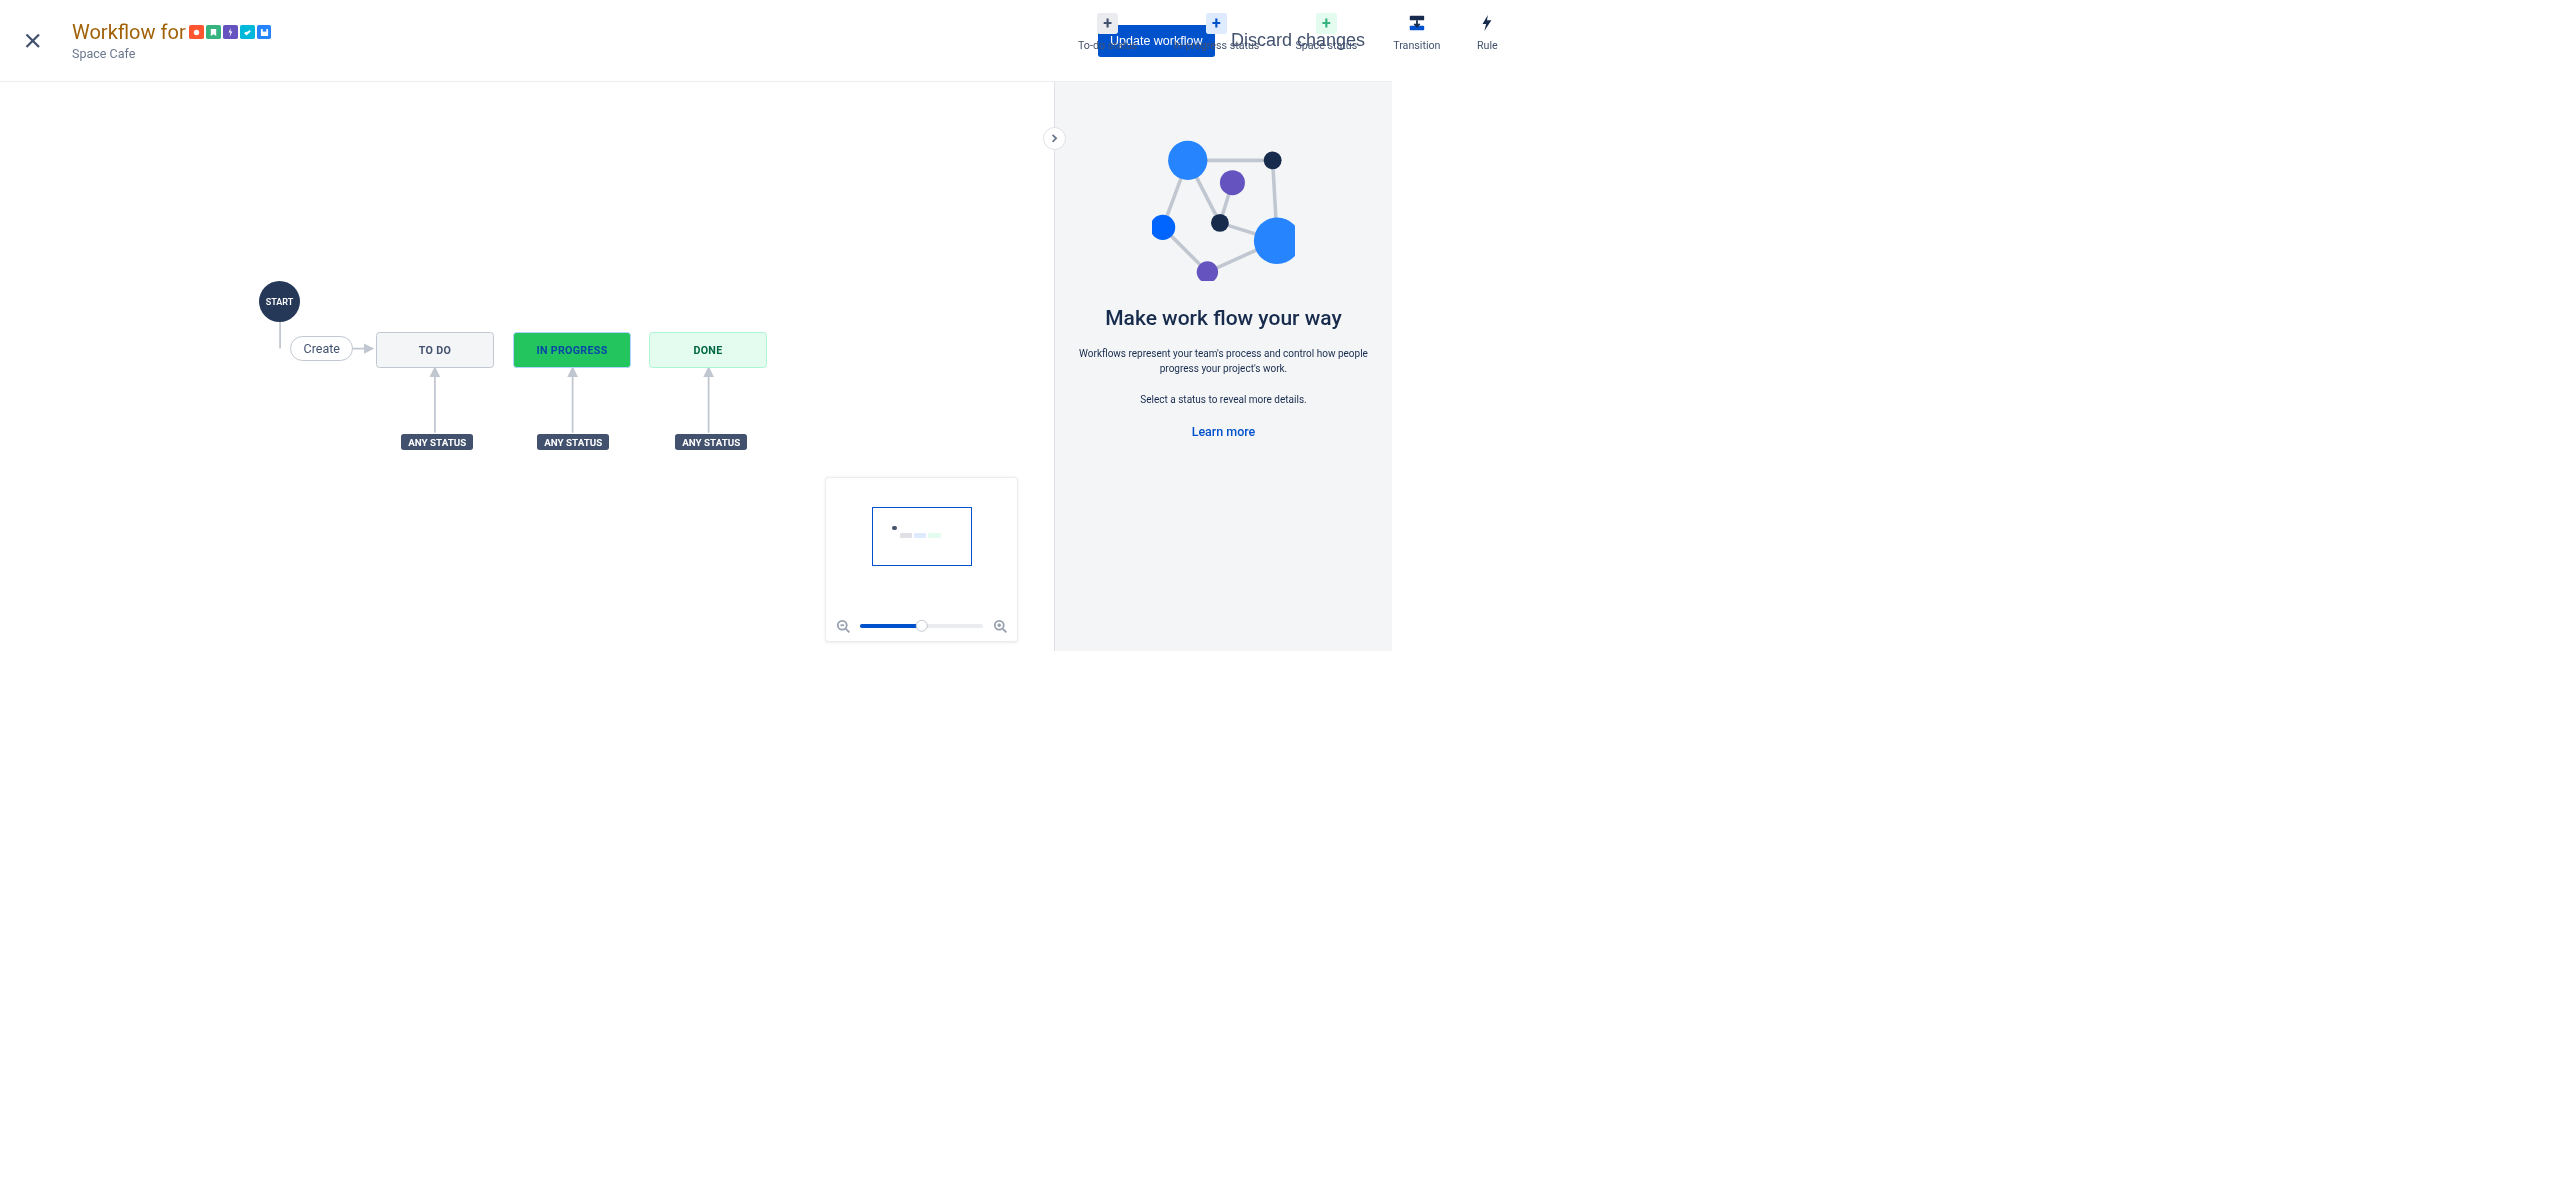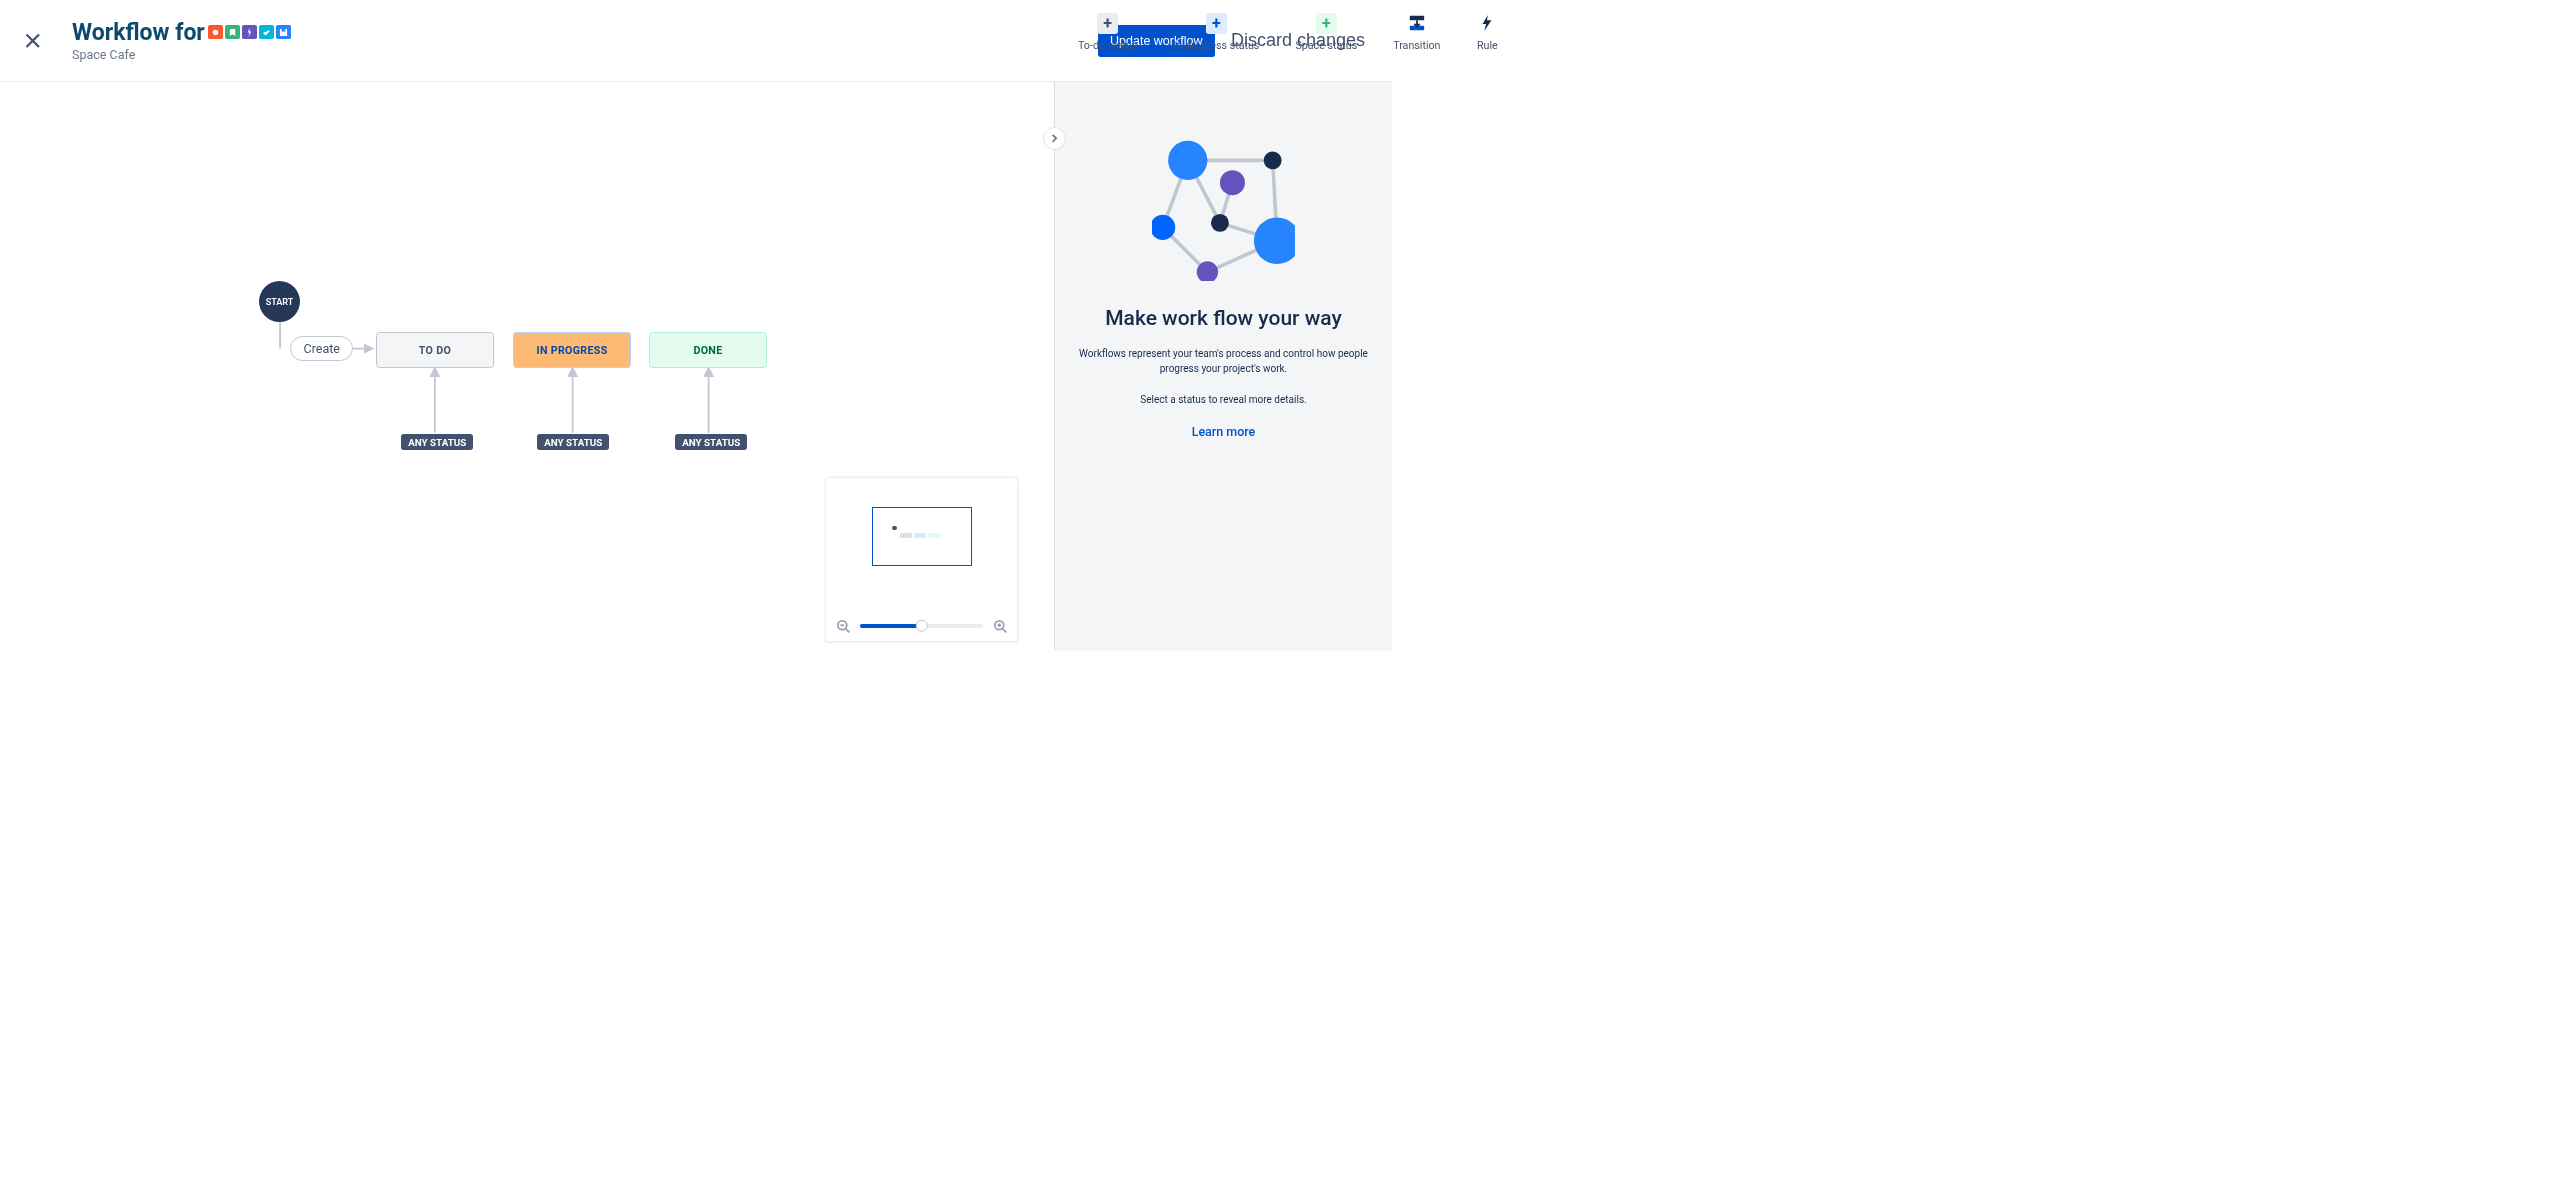--- a/index.html
+++ b/index.html
@@ -2,21 +2,21 @@
 <html style="font-size:14.3px"><head>
 <meta charset="utf-8">
 <style>
   * { box-sizing: border-box; margin: 0; padding: 0; }
   body { font-family: -apple-system, BlinkMacSystemFont, 'Segoe UI', Roboto, sans-serif; background: #fff; color: #172B4D; width: 1392px; height: 651px; overflow: hidden; }
 
   
   .header { display: flex; align-items: center; height: 82px; border-bottom: 0.9px solid #EBECF0; padding: 0 21.5px; }
   .close-btn { width: 21.5px; height: 21.5px; color: #42526E; cursor: pointer; margin-right: 29px; }
   .title-block { margin-right: auto; }
-  .title-line { display: flex; align-items: center; gap: 3.6px; font-size: 23px; font-weight: 700; color: #0c4a6e; }
+  .title-line { display: flex; align-items: center; gap: 3.6px; font-size: 20px; font-weight: 400; color: #a16207; }
   .title-icons { display: flex; gap: 2.7px; }
   .title-icon { width: 14.3px; height: 14.3px; border-radius: 1.8px; display: flex; align-items: center; justify-content: center; }
   .title-icon svg { width: 9px; height: 9px; fill: white; }
   .subtitle { font-size: 12.5px; color: #6B778C; margin-top: 1.8px; }
 
   .toolbar { display: flex; gap: 36px; align-items: flex-start; margin: 0 auto; position: absolute; left: 50%; transform: translateX(-50%); top: 12.5px; }
   .tool-btn { display: flex; flex-direction: column; align-items: center; gap: 5.4px; cursor: pointer; }
   .tool-icon { width: 21.5px; height: 21.5px; border-radius: 2.7px; display:flex; align-items:center; justify-content:center; font-weight: bold; font-size: 16px; }
   .tool-label { font-size: 10.7px; color: #42526E; }
 
@@ -28,21 +28,21 @@
   .main { display: flex; height: calc(100% - 82px); }
   .canvas { flex: 1; position: relative; background: #fff; }
   .side { width: 338px; border-left: 0.9px solid #DFE1E6; background: #F4F5F7; padding: 29px 21.5px; text-align: center; position: relative; }
   .side-collapse { position: absolute; left: -12.5px; top: 45px; width: 23px; height: 23px; background: #fff; border: 0.9px solid #DFE1E6; border-radius: 50%; display:flex; align-items:center; justify-content:center; cursor:pointer; z-index: 5; }
 
   
   .start-node { position:absolute; left: 259px; top: 199px; width: 41px; height: 41px; border-radius: 50%; background: #253858; color:#fff; font-size: 9px; font-weight: 600; display:flex; align-items:center; justify-content:center; }
   .create-pill { position:absolute; left: 290px; top: 254px; height: 25px; padding: 0 12.5px; background:#fff; border:0.9px solid #C1C7D0; border-radius: 12.5px; font-size: 12.5px; color:#42526E; display:flex; align-items:center; }
   .status-box { position:absolute; top: 250px; width: 118px; height: 36px; border-radius: 3.6px; display:flex; align-items:center; justify-content:center; font-size: 10.7px; font-weight: 700; letter-spacing: 0.3px; cursor:pointer; }
   .status-todo { left: 376px; background:#F4F5F7; border:0.9px solid #C1C7D0; color:#42526E; }
-  .status-inprog { left: 513px; background:#fdba74; border:0.9px solid #B3D4FF; color:#0747A6; }
+  .status-inprog { left: 513px; background:#22c55e; border:0.9px solid #B3D4FF; color:#0747A6; }
   .status-done { left: 649px; background:#E3FCEF; border:0.9px solid #ABF5D1; color:#006644; }
   .any-status { position:absolute; top: 352px; padding: 2.7px 7.2px; background:#42526E; color:#fff; font-size: 9.8px; font-weight:700; border-radius:2.7px;text-align:right; }
   .any1 { left: 401px; } .any2 { left: 537px; } .any3 { left: 675px; }
 
   svg.canvas-svg { position:absolute; inset:0; width:100%; height:100%; pointer-events:none; }
 
   
   .minimap { position:absolute; right: 36px; bottom: 9px; width: 193px; height: 165px; background:#fff; border:0.9px solid #EBECF0; border-radius:3.6px; box-shadow: 0 0.9px 2.7px rgba(0,0,0,.08); display:flex; flex-direction:column; }
   .minimap-view { flex:1; padding: 19.7px 27px; }
   .minimap-rect { width: 100px; height: 59px; border: 1.8px solid #0052CC; margin: 9px auto; position: relative; }

